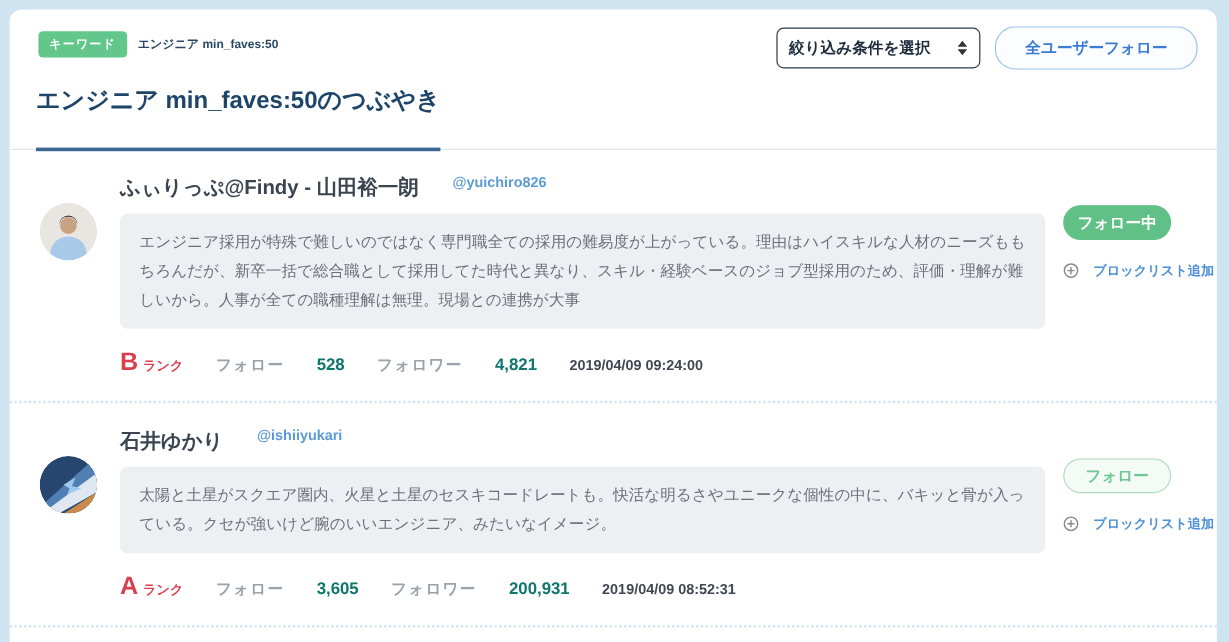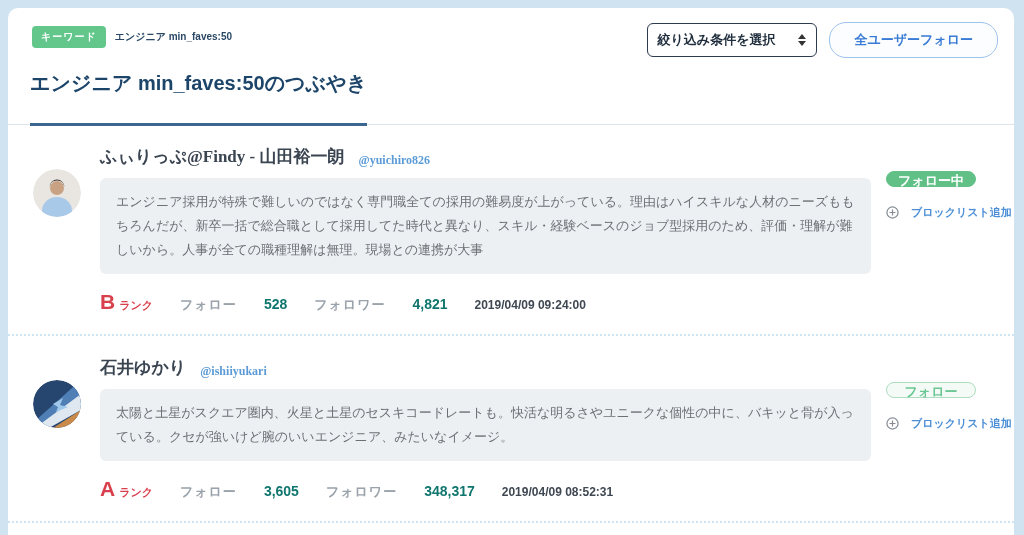--- a/index.html
+++ b/index.html
@@ -53,42 +53,42 @@
     padding-bottom: 26px; margin-bottom: -2px;
   }
   
   .user-row {
     display: flex; padding: 18px 10px 20px 25px;
   }
   .user-row + .user-row { border-top: 2px dotted #cfe4f2; }
   .avatar-col { width: 48px; flex: 0 0 48px; padding-top: 26px; }
   .avatar { width: 48px; height: 48px; border-radius: 50%; display: block; }
   .main-col { flex: 1 1 auto; padding: 0 15px 0 19px; min-width: 0; }
-  .name-line { display: flex; align-items: flex-end; gap: 14px; padding: 2px 0 10px 0; font-family: Liberation Serif, serif; }
+  .name-line { display: flex; align-items: flex-start; gap: 28px; padding: 2px 0 10px 0; }
   .user-name { font-size: 17px; font-weight: bold; color: #3b4552; }
   .user-handle { font-size: 12px; font-weight: bold; color: #5c9bd6; }
   .bio-box {
     background: #edf0f3; border-radius: 6px;
     padding: 12px 16px;
     font-size: 13px; color: #6b7075; line-height: 1.85;
   }
   .stats-line {
     display: flex; align-items: baseline; gap: 27px;
     padding: 16px 0 0 0;
   }
   .rank-group { display: flex; align-items: baseline; gap: 4px; }
   .rank-letter { font-size: 21px; font-weight: bold; color: #d9404e; }
   .rank-label { font-size: 11px; font-weight: bold; color: #d9404e; }
   .stat-label { font-size: 13px; font-weight: bold; color: #9aa2ab; letter-spacing: 1px; }
   .stat-value { font-size: 14px; font-weight: bold; color: #0f766e; }
   .timestamp { font-size: 12px; font-weight: bold; color: #3f4852; }
   
   .action-col { flex: 0 0 118px; width: 118px; padding-top: 28px; }
   .follow-btn {
-    display: block; width: 90px; height: 16px;
+    display: block; width: 90px; height: 29px;
     border-radius: 15px; font-size: 13px; font-weight: bold;
     cursor: pointer; font-family: inherit;
   }
   .follow-btn.following { background: #61c086; border: 1px solid #61c086; color: #ffffff; }
   .follow-btn.not-following { background: #f4fbf6; border: 1px solid #aedcbf; color: #6cc794; }
   .block-link {
     display: flex; align-items: center; gap: 12px;
     margin-top: 18px; font-size: 11px; font-weight: bold;
     color: #4d8fd6; text-decoration: none; cursor: pointer; white-space: nowrap;
   }
@@ -191,21 +191,21 @@
       </div>
       <div class="bio-box">太陽と土星がスクエア圏内、火星と土星のセスキコードレートも。快活な明るさやユニークな個性の中に、バキッと骨が入っている。クセが強いけど腕のいいエンジニア、みたいなイメージ。</div>
       <div class="stats-line">
         <span class="rank-group">
           <span class="rank-letter">A</span>
           <span class="rank-label">ランク</span>
         </span>
         <span class="stat-label">フォロー</span>
         <span class="stat-value">3,605</span>
         <span class="stat-label">フォロワー</span>
-        <span class="stat-value">348,317</span>
+        <span class="stat-value">200,931</span>
         <span class="timestamp">2019/04/09 08:52:31</span>
       </div>
     </div>
     <div class="action-col">
       <button class="follow-btn not-following">フォロー</button>
       <a class="block-link">
         <svg class="plus-circle-icon" width="13" height="13" viewBox="0 0 14 14">
             <circle cx="7" cy="7" r="6" fill="none" stroke="#848b93" stroke-width="1.3"></circle>
             <path d="M7 3.8v6.4M3.8 7h6.4" stroke="#848b93" stroke-width="1.3"></path>
           </svg>

